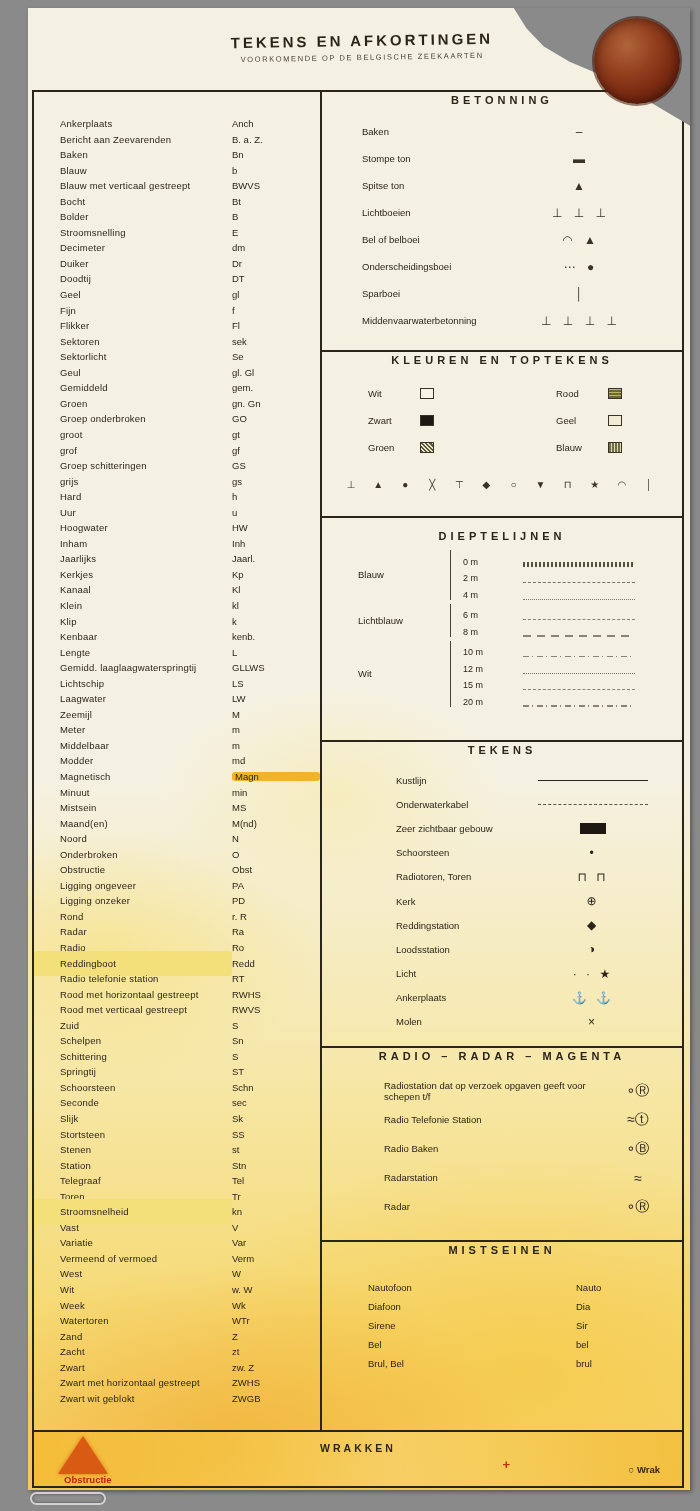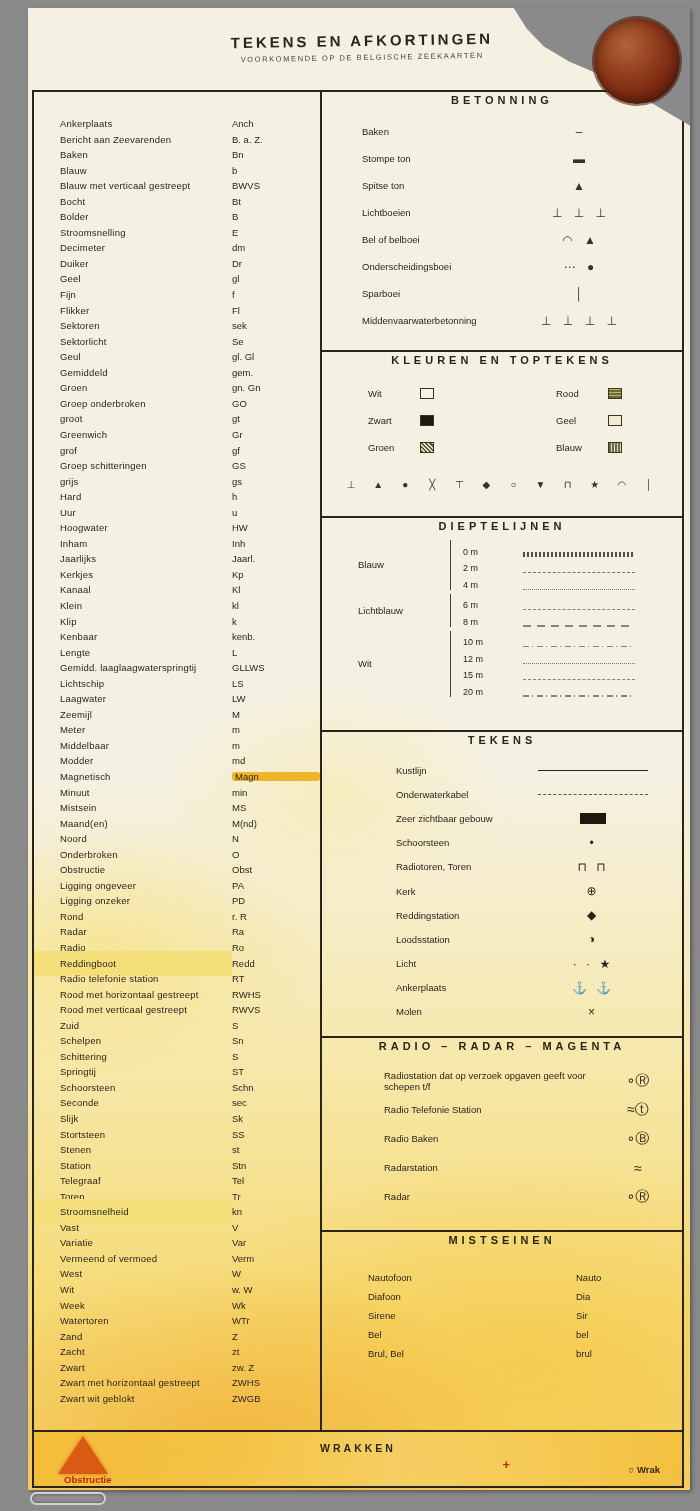--- a/index.html
+++ b/index.html
@@ -62,21 +62,21 @@
   .swatch{ width:14px; height:11px; display:inline-block; border:1.2px solid #3a3228; }
   .sw-white{ background:#f7f3e6; }
   .sw-black{ background:#1d1812; }
   .sw-green{ background:repeating-linear-gradient(45deg,#5a5a32 0 1.5px,#e9e4ce 1.5px 3px); }
   .sw-red{ background:repeating-linear-gradient(0deg,#6b6b2f 0 1.5px,#b9b468 1.5px 3px); }
   .sw-yellow{ background:#f2ecd2; }
   .sw-blue{ background:repeating-linear-gradient(90deg,#6e6e46 0 1.5px,#ddd8b8 1.5px 3px); }
   .topmarks{ display:flex; justify-content:space-between; padding:18px 24px 0 20px; font-size:10px; color:#3a3228;}
   .topmarks span{ display:inline-block; width:18px; text-align:center; }
 
-  .sec-diepte{ height:214px; }
+  .sec-diepte{ height:214px;margin-top:10px; }
   .dg-wrap{ padding:8px 18px 0 36px; }
   .dgroup{ display:flex; margin-bottom:4px; }
   .dgroup .lbl{ width:92px; font-size:9.5px; display:flex; align-items:center; }
   .drows{ flex:1; border-left:1.5px solid #4a4236; padding-left:12px; }
   .drow{ display:flex; align-items:flex-end; height:16.5px; }
   .drow .val{ width:42px; font-size:9px; }
   .dl{ width:112px; height:7px; margin-left:18px; }
   .dl.ribbon{ background:repeating-linear-gradient(90deg,#56503f 0 2px,transparent 2px 4px); height:5px; }
   .dl.dash-fine{ border-top:1.2px dashed #7a7262; height:0; }
   .dl.dot{ border-top:1.5px dotted #7a7262; height:0; }
@@ -168,20 +168,24 @@
           </div>
           <div class="abbr-row">
             <span class="term">Decimeter</span>
             <span class="abbr">dm</span>
           </div>
           <div class="abbr-row">
             <span class="term">Duiker</span>
             <span class="abbr">Dr</span>
           </div>
           <div class="abbr-row">
+            <span class="term">Doodtij</span>
+            <span class="abbr">DT</span>
+          </div>
+          <div class="abbr-row">
             <span class="term">Geel</span>
             <span class="abbr">gl</span>
           </div>
           <div class="abbr-row">
             <span class="term">Fijn</span>
             <span class="abbr">f</span>
           </div>
           <div class="abbr-row">
             <span class="term">Flikker</span>
             <span class="abbr">Fl</span>
@@ -206,24 +210,20 @@
             <span class="term">Groen</span>
             <span class="abbr">gn. Gn</span>
           </div>
           <div class="abbr-row">
             <span class="term">Groep onderbroken</span>
             <span class="abbr">GO</span>
           </div>
           <div class="abbr-row">
             <span class="term">groot</span>
             <span class="abbr">gt</span>
-          </div>
-          <div class="abbr-row">
-            <span class="term">Greenwich</span>
-            <span class="abbr">Gr</span>
           </div>
           <div class="abbr-row">
             <span class="term">grof</span>
             <span class="abbr">gf</span>
           </div>
           <div class="abbr-row">
             <span class="term">Groep schitteringen</span>
             <span class="abbr">GS</span>
           </div>
           <div class="abbr-row">

